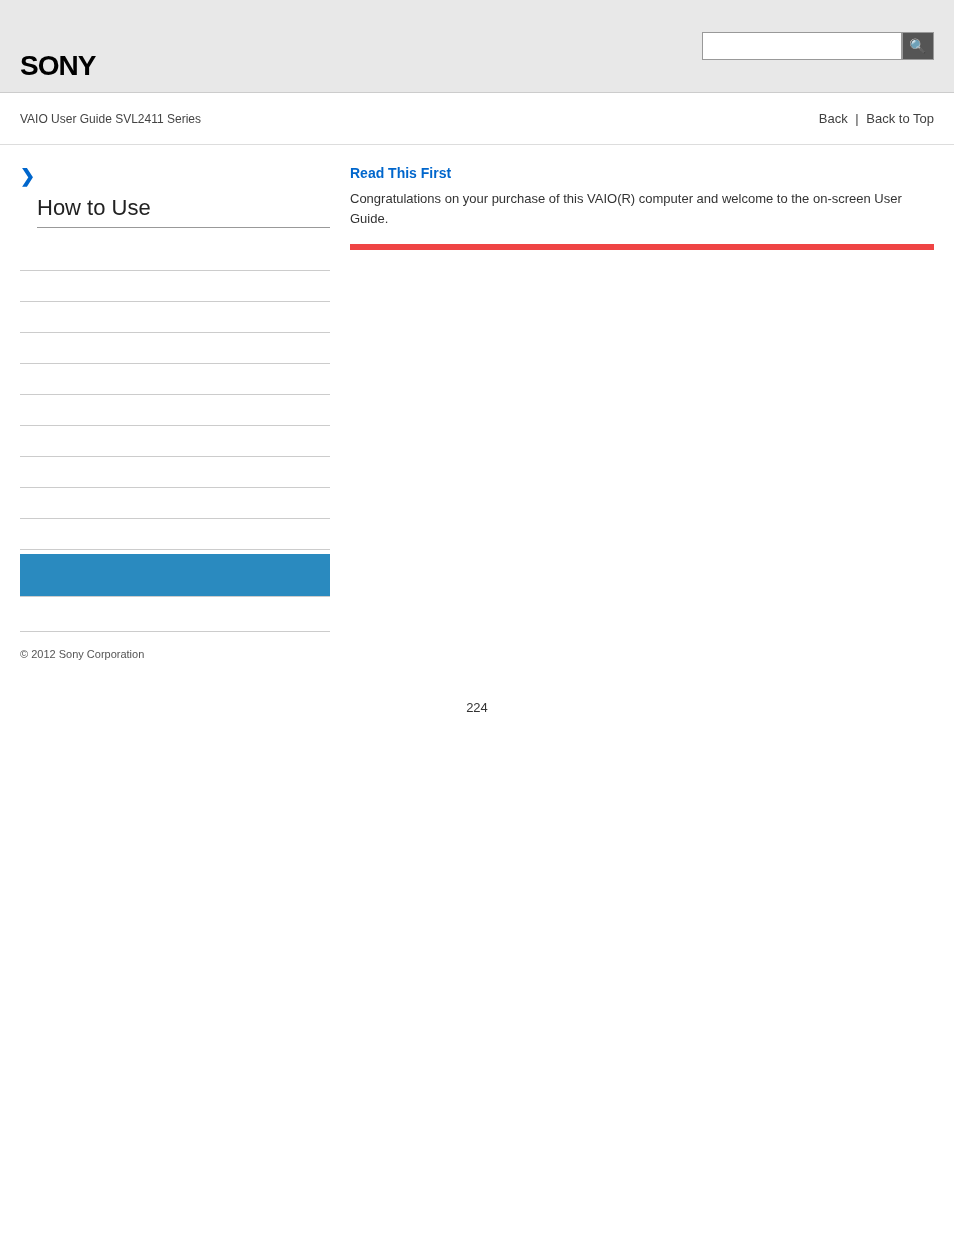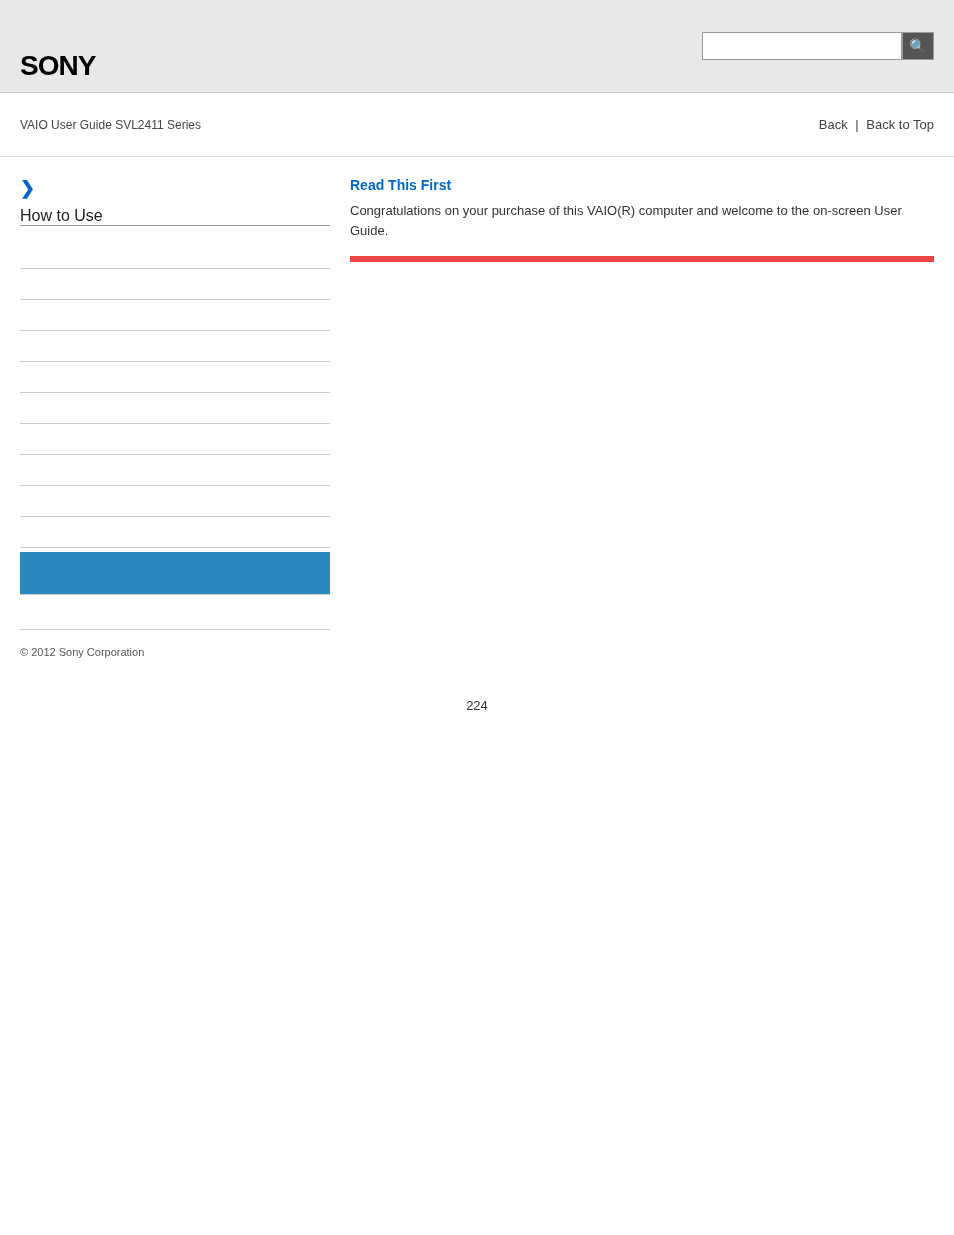--- a/index.html
+++ b/index.html
@@ -47,21 +47,21 @@
       cursor: pointer;
       display: flex;
       align-items: center;
       justify-content: center;
       color: white;
       font-size: 14px;
     }
 
     
     .nav-bar {
-      padding: 24px 20px;
+      padding: 18px 20px;
       display: flex;
       align-items: center;
       justify-content: space-between;
       border-bottom: 1px solid #ddd;
     }
     .nav-left {
       font-size: 12px;
       color: #444;
     }
     .nav-right a, .nav-link {
@@ -87,25 +87,27 @@
       flex-shrink: 0;
     }
     .chevron-icon {
       color: #0066cc;
       font-size: 18px;
       font-weight: bold;
       margin-bottom: 8px;
       display: block;
     }
     .sidebar-title {
-      font-size: 16px;
+      font-size: 22px;
       font-weight: normal;
       color: #222;
       border-bottom: 1px solid #999;
+      padding-bottom: 6px;
       margin-bottom: 12px;
+      margin-left: 17px;
     }
     .sidebar-items {
       list-style: none;
     }
     .sidebar-item {
       border-bottom: 1px solid #ccc;
       padding: 8px 0;
       font-size: 12px;
       color: #555;
       cursor: pointer;

